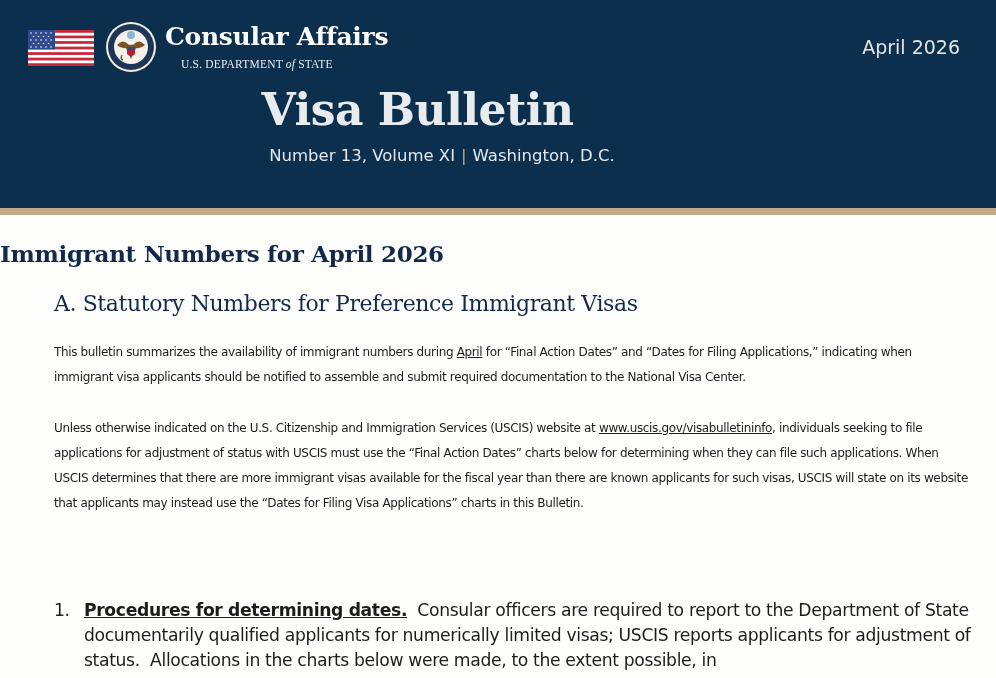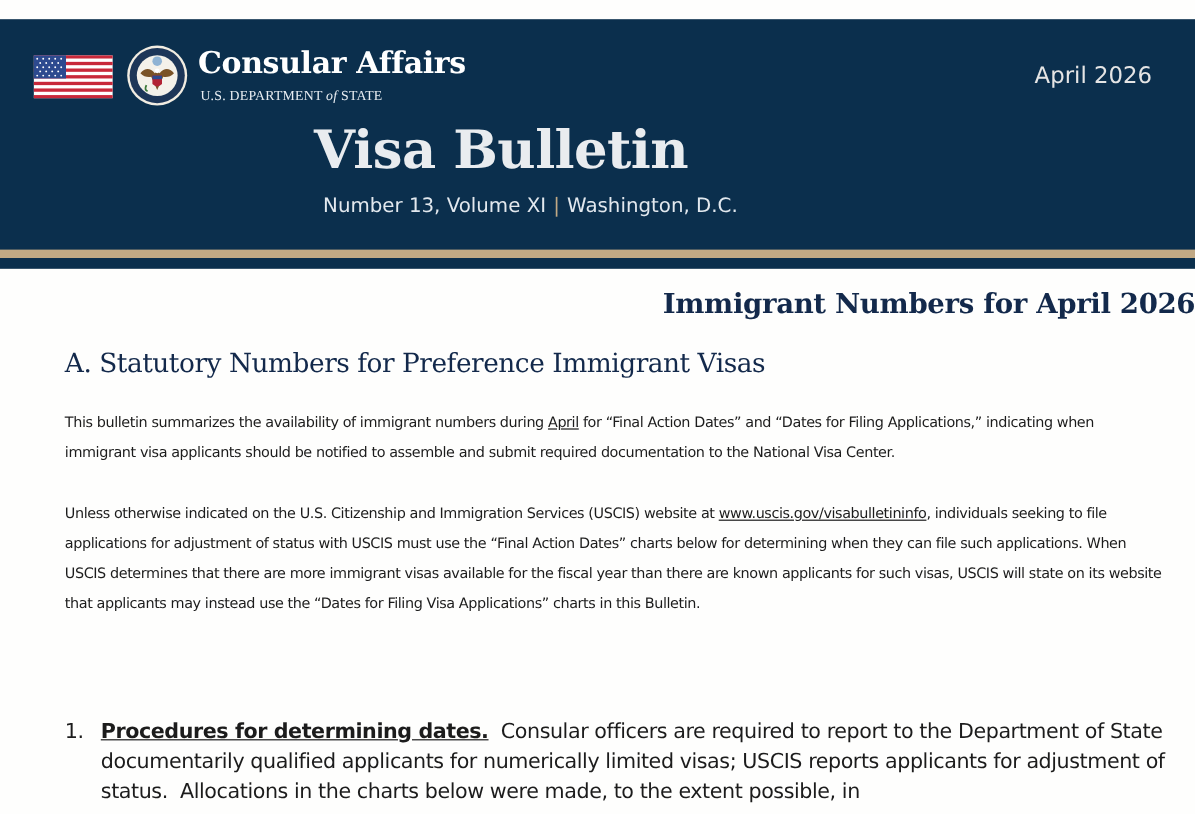--- a/index.html
+++ b/index.html
@@ -6,40 +6,39 @@
   body {
     width:996px; height:678px; overflow:hidden;
     background:#fefefd;
     font-family:"DejaVu Sans", sans-serif;
     color:#1a1a1a;
     position:relative;
   }
   .header {
     position:absolute; left:0; top:0; width:996px; height:208px;
     background:#0b2f4d;
-    margin-top:16px;
   }
   .tan-stripe {
     position:absolute; left:0; top:208px; width:996px; height:7px;
     background:#c1a985;
   }
   .flag {
     position:absolute; left:28px; top:30px; width:66px; height:36px;
   }
   .seal {
     position:absolute; left:105px; top:21px; width:52px; height:52px;
   }
   .brand-title {
     position:absolute; left:165px; top:22px;
     font-family:"DejaVu Serif", serif; font-weight:bold;
     font-size:25px; color:#ffffff; letter-spacing:-0.3px;
     white-space:nowrap;
   }
   .brand-sub {
-    position:absolute; left:167px; top:58px;
+    position:absolute; left:181px; top:58px;
     font-family:"Liberation Serif", serif; font-size:11.5px;
     color:#e8edf2; letter-spacing:0.2px; white-space:nowrap;
   }
   .brand-sub i { font-style:italic; }
   .issue-date {
     position:absolute; right:36px; top:36px;
     font-family:"DejaVu Sans", sans-serif; font-size:19px; color:#e5e5e5;
     white-space:nowrap;
   }
   .doc-title {
@@ -47,21 +46,21 @@
     font-family:"DejaVu Serif", serif; font-weight:bold;
     font-size:44px; color:#e9ecef; letter-spacing:-0.5px;
   }
   .doc-sub {
     position:absolute; left:0; width:884px; top:146px; text-align:center;
     font-family:"DejaVu Sans", sans-serif; font-size:16.5px; color:#e2e8ee;
     white-space:nowrap;
   }
   .doc-sub .sep { color:#c1a985; padding:0 6px; }
   .h-center {
-    position:absolute; left:0; width:996px; top:240px; text-align:right;
+    position:absolute; left:0; width:996px; top:240px; text-align:left;
     font-family:"DejaVu Serif", serif; font-weight:bold; font-size:23px;
     color:#13294b; letter-spacing:-0.3px;
   }
   .h-section {
     position:absolute; left:54px; top:291px;
     font-family:"DejaVu Serif", serif; font-weight:normal; font-size:22px;
     color:#13294b; letter-spacing:-0.4px; white-space:nowrap;
   }
   .para {
     position:absolute; left:54px; width:920px;

